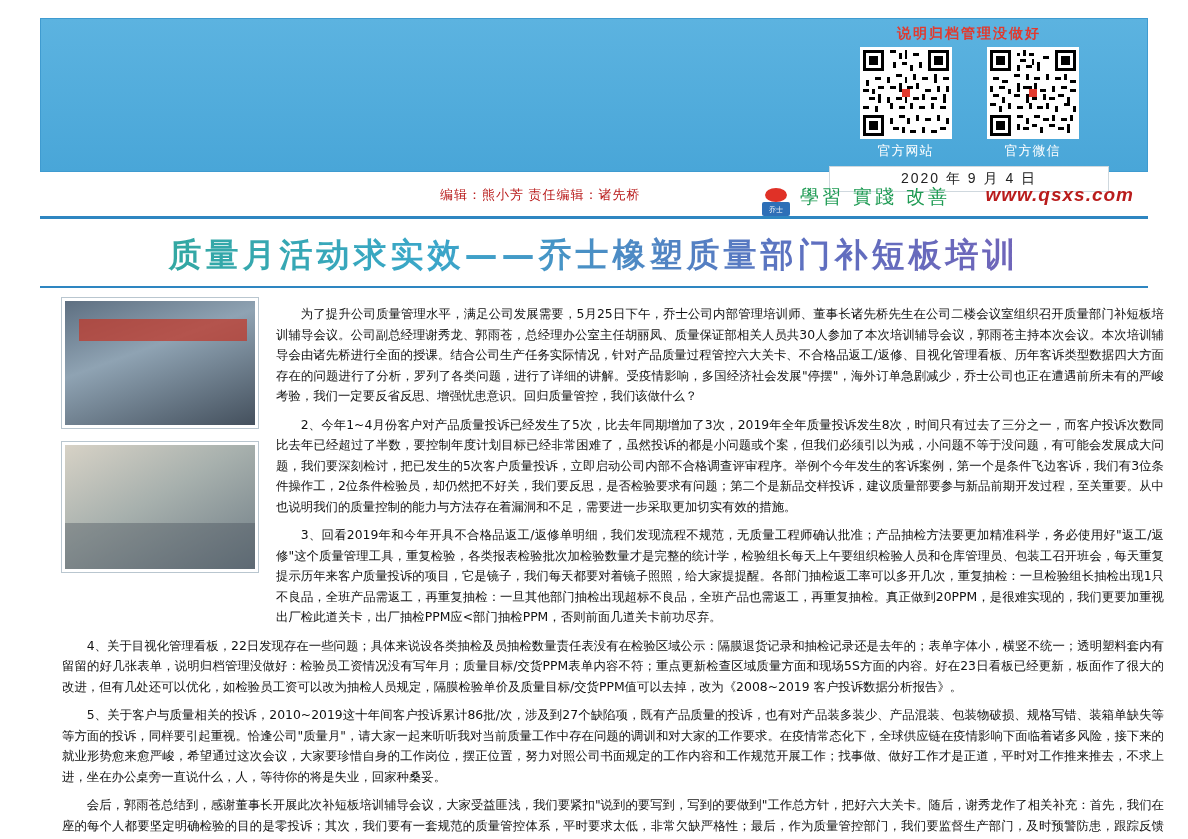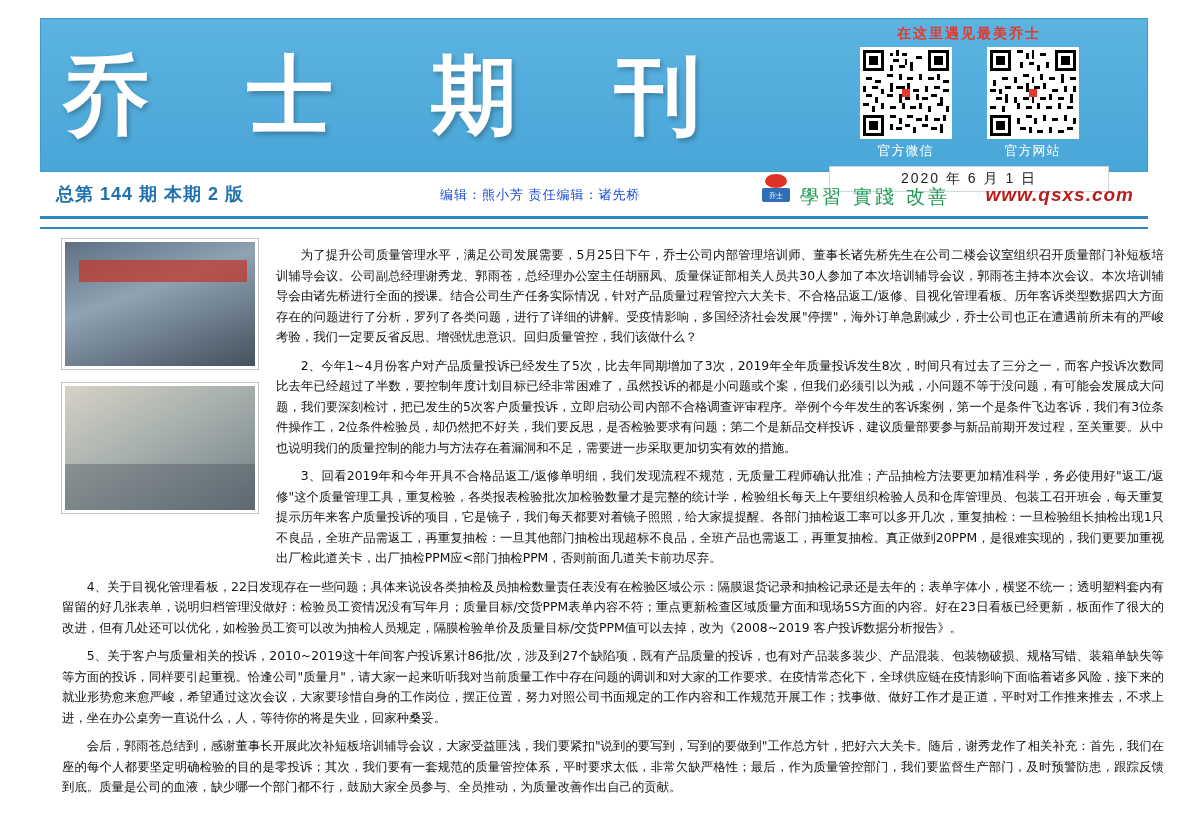--- a/index.html
+++ b/index.html
@@ -89,25 +89,25 @@
   .issue{
     position:absolute;left:16px;top:10px;
     color:#2072ad;
     font-size:18px;
     font-weight:bold;
     letter-spacing:1px;
   }
   .editors{
     position:absolute;left:400px;top:14px;
     font-size:13px;
-    color:#1d4ed8;
+    color:#b91c1c;
     letter-spacing:1px;
   }
   .logo-badge{
-    position:absolute;left:718px;top:0;
+    position:absolute;left:718px;top:14px;
     width:36px;height:34px;text-align:center;
   }
   .motto{
     position:absolute;left:760px;top:12px;
     color:#1f9b54;
     font-size:19px;
     font-weight:normal;
     letter-spacing:3px;
     font-family:"DejaVu Serif","Liberation Serif",serif;
   }
@@ -176,26 +176,103 @@
   }
   .article p{margin:8px 0 1px 0;text-indent:2em;}
   .article p.wide{margin-left:-214px;width:1102px;}
 </style>
 </head>
 <body>
 
 <div class="page">
 
   <div class="masthead">
-    <div class="masthead-title">乔 士 期 刊</div>
 
     <div class="masthead-right">
-      <div class="slogan">在这里遇见最美乔士</div>
+      <div class="slogan">说明归档管理没做好</div>
 
       <div class="qr-row">
+        <div class="qr-block">
+          <div class="qr-img">
+            <svg viewBox="0 0 29 29" width="86" height="86" shape-rendering="crispEdges">
+              <rect width="29" height="29" fill="#fff"></rect>
+              <g fill="#000">
+                <rect x="0" y="0" width="7" height="7"></rect>
+                  <rect x="1" y="1" width="5" height="5" fill="#fff"></rect>
+                  <rect x="2" y="2" width="3" height="3"></rect>
+                <rect x="22" y="0" width="7" height="7"></rect>
+                  <rect x="23" y="1" width="5" height="5" fill="#fff"></rect>
+                  <rect x="24" y="2" width="3" height="3"></rect>
+                <rect x="0" y="22" width="7" height="7"></rect>
+                  <rect x="1" y="23" width="5" height="5" fill="#fff"></rect>
+                  <rect x="2" y="24" width="3" height="3"></rect>
+                <rect x="9" y="0" width="2" height="1"></rect>
+                  <rect x="12" y="1" width="1" height="2"></rect>
+                  <rect x="14" y="0" width="1" height="3"></rect>
+                <rect x="17" y="1" width="2" height="1"></rect>
+                  <rect x="10" y="4" width="1" height="2"></rect>
+                  <rect x="13" y="4" width="2" height="1"></rect>
+                <rect x="16" y="5" width="1" height="2"></rect>
+                  <rect x="19" y="4" width="1" height="2"></rect>
+                  <rect x="8" y="9" width="1" height="2"></rect>
+                <rect x="11" y="8" width="2" height="1"></rect>
+                  <rect x="14" y="9" width="1" height="2"></rect>
+                  <rect x="17" y="8" width="1" height="2"></rect>
+                <rect x="20" y="9" width="2" height="1"></rect>
+                  <rect x="24" y="8" width="1" height="3"></rect>
+                  <rect x="27" y="9" width="2" height="1"></rect>
+                <rect x="1" y="10" width="1" height="2"></rect>
+                  <rect x="4" y="9" width="2" height="1"></rect>
+                  <rect x="0" y="13" width="2" height="1"></rect>
+                <rect x="3" y="13" width="1" height="2"></rect>
+                  <rect x="5" y="12" width="2" height="1"></rect>
+                  <rect x="9" y="12" width="2" height="1"></rect>
+                <rect x="12" y="11" width="1" height="3"></rect>
+                  <rect x="15" y="12" width="2" height="1"></rect>
+                  <rect x="18" y="11" width="1" height="2"></rect>
+                <rect x="21" y="13" width="2" height="1"></rect>
+                  <rect x="25" y="12" width="1" height="2"></rect>
+                  <rect x="28" y="12" width="1" height="2"></rect>
+                <rect x="2" y="16" width="2" height="1"></rect>
+                  <rect x="5" y="15" width="1" height="3"></rect>
+                  <rect x="8" y="16" width="1" height="2"></rect>
+                <rect x="11" y="16" width="2" height="1"></rect>
+                  <rect x="14" y="15" width="1" height="3"></rect>
+                  <rect x="17" y="16" width="2" height="1"></rect>
+                <rect x="20" y="15" width="1" height="2"></rect>
+                  <rect x="23" y="16" width="2" height="1"></rect>
+                  <rect x="27" y="15" width="1" height="3"></rect>
+                <rect x="0" y="19" width="2" height="1"></rect>
+                  <rect x="4" y="19" width="1" height="2"></rect>
+                  <rect x="9" y="18" width="1" height="2"></rect>
+                <rect x="12" y="19" width="2" height="1"></rect>
+                  <rect x="16" y="18" width="1" height="2"></rect>
+                  <rect x="19" y="19" width="2" height="1"></rect>
+                <rect x="23" y="18" width="1" height="2"></rect>
+                  <rect x="26" y="19" width="2" height="1"></rect>
+                <rect x="9" y="23" width="1" height="2"></rect>
+                  <rect x="12" y="22" width="2" height="1"></rect>
+                  <rect x="15" y="23" width="1" height="2"></rect>
+                <rect x="18" y="22" width="1" height="2"></rect>
+                  <rect x="21" y="23" width="2" height="1"></rect>
+                  <rect x="25" y="22" width="1" height="2"></rect>
+                <rect x="28" y="23" width="1" height="2"></rect>
+                  <rect x="10" y="26" width="2" height="1"></rect>
+                  <rect x="13" y="26" width="1" height="2"></rect>
+                <rect x="16" y="27" width="2" height="1"></rect>
+                  <rect x="20" y="26" width="1" height="2"></rect>
+                  <rect x="23" y="27" width="2" height="1"></rect>
+                <rect x="26" y="26" width="2" height="1"></rect>
+                <rect x="13" y="13" width="3" height="3" fill="#e23a2e"></rect>
+              </g>
+            </svg>
+          </div>
+          <div class="qr-caption">官方网站</div>
+        </div>
+
         <div class="qr-block">
           <div class="qr-img">
             <svg viewBox="0 0 29 29" width="86" height="86" shape-rendering="crispEdges">
               <rect width="29" height="29" fill="#fff"></rect>
               <g fill="#000">
                 <rect x="0" y="0" width="7" height="7"></rect>
                   <rect x="1" y="1" width="5" height="5" fill="#fff"></rect>
                   <rect x="2" y="2" width="3" height="3"></rect>
                 <rect x="22" y="0" width="7" height="7"></rect>
                   <rect x="23" y="1" width="5" height="5" fill="#fff"></rect>
@@ -263,118 +340,40 @@
                   <rect x="17" y="26" width="1" height="2"></rect>
                   <rect x="20" y="25" width="2" height="1"></rect>
                 <rect x="23" y="26" width="2" height="1"></rect>
                   <rect x="26" y="25" width="1" height="3"></rect>
                 <rect x="13" y="13" width="3" height="3" fill="#e23a2e"></rect>
               </g>
             </svg>
           </div>
           <div class="qr-caption">官方微信</div>
         </div>
-
-        <div class="qr-block">
-          <div class="qr-img">
-            <svg viewBox="0 0 29 29" width="86" height="86" shape-rendering="crispEdges">
-              <rect width="29" height="29" fill="#fff"></rect>
-              <g fill="#000">
-                <rect x="0" y="0" width="7" height="7"></rect>
-                  <rect x="1" y="1" width="5" height="5" fill="#fff"></rect>
-                  <rect x="2" y="2" width="3" height="3"></rect>
-                <rect x="22" y="0" width="7" height="7"></rect>
-                  <rect x="23" y="1" width="5" height="5" fill="#fff"></rect>
-                  <rect x="24" y="2" width="3" height="3"></rect>
-                <rect x="0" y="22" width="7" height="7"></rect>
-                  <rect x="1" y="23" width="5" height="5" fill="#fff"></rect>
-                  <rect x="2" y="24" width="3" height="3"></rect>
-                <rect x="9" y="0" width="2" height="1"></rect>
-                  <rect x="12" y="1" width="1" height="2"></rect>
-                  <rect x="14" y="0" width="1" height="3"></rect>
-                <rect x="17" y="1" width="2" height="1"></rect>
-                  <rect x="10" y="4" width="1" height="2"></rect>
-                  <rect x="13" y="4" width="2" height="1"></rect>
-                <rect x="16" y="5" width="1" height="2"></rect>
-                  <rect x="19" y="4" width="1" height="2"></rect>
-                  <rect x="8" y="9" width="1" height="2"></rect>
-                <rect x="11" y="8" width="2" height="1"></rect>
-                  <rect x="14" y="9" width="1" height="2"></rect>
-                  <rect x="17" y="8" width="1" height="2"></rect>
-                <rect x="20" y="9" width="2" height="1"></rect>
-                  <rect x="24" y="8" width="1" height="3"></rect>
-                  <rect x="27" y="9" width="2" height="1"></rect>
-                <rect x="1" y="10" width="1" height="2"></rect>
-                  <rect x="4" y="9" width="2" height="1"></rect>
-                  <rect x="0" y="13" width="2" height="1"></rect>
-                <rect x="3" y="13" width="1" height="2"></rect>
-                  <rect x="5" y="12" width="2" height="1"></rect>
-                  <rect x="9" y="12" width="2" height="1"></rect>
-                <rect x="12" y="11" width="1" height="3"></rect>
-                  <rect x="15" y="12" width="2" height="1"></rect>
-                  <rect x="18" y="11" width="1" height="2"></rect>
-                <rect x="21" y="13" width="2" height="1"></rect>
-                  <rect x="25" y="12" width="1" height="2"></rect>
-                  <rect x="28" y="12" width="1" height="2"></rect>
-                <rect x="2" y="16" width="2" height="1"></rect>
-                  <rect x="5" y="15" width="1" height="3"></rect>
-                  <rect x="8" y="16" width="1" height="2"></rect>
-                <rect x="11" y="16" width="2" height="1"></rect>
-                  <rect x="14" y="15" width="1" height="3"></rect>
-                  <rect x="17" y="16" width="2" height="1"></rect>
-                <rect x="20" y="15" width="1" height="2"></rect>
-                  <rect x="23" y="16" width="2" height="1"></rect>
-                  <rect x="27" y="15" width="1" height="3"></rect>
-                <rect x="0" y="19" width="2" height="1"></rect>
-                  <rect x="4" y="19" width="1" height="2"></rect>
-                  <rect x="9" y="18" width="1" height="2"></rect>
-                <rect x="12" y="19" width="2" height="1"></rect>
-                  <rect x="16" y="18" width="1" height="2"></rect>
-                  <rect x="19" y="19" width="2" height="1"></rect>
-                <rect x="23" y="18" width="1" height="2"></rect>
-                  <rect x="26" y="19" width="2" height="1"></rect>
-                <rect x="9" y="23" width="1" height="2"></rect>
-                  <rect x="12" y="22" width="2" height="1"></rect>
-                  <rect x="15" y="23" width="1" height="2"></rect>
-                <rect x="18" y="22" width="1" height="2"></rect>
-                  <rect x="21" y="23" width="2" height="1"></rect>
-                  <rect x="25" y="22" width="1" height="2"></rect>
-                <rect x="28" y="23" width="1" height="2"></rect>
-                  <rect x="10" y="26" width="2" height="1"></rect>
-                  <rect x="13" y="26" width="1" height="2"></rect>
-                <rect x="16" y="27" width="2" height="1"></rect>
-                  <rect x="20" y="26" width="1" height="2"></rect>
-                  <rect x="23" y="27" width="2" height="1"></rect>
-                <rect x="26" y="26" width="2" height="1"></rect>
-                <rect x="13" y="13" width="3" height="3" fill="#e23a2e"></rect>
-              </g>
-            </svg>
-          </div>
-          <div class="qr-caption">官方网站</div>
-        </div>
       </div>
 
-      <div class="date-box">2020 年 6 月 1 日</div>
+      <div class="date-box">2020 年 9 月 4 日</div>
     </div>
   </div>
 
   <div class="infobar">
-    <div class="issue">总第 144 期   本期 2 版</div>
     <div class="editors">编辑：熊小芳      责任编辑：诸先桥</div>
     <div class="logo-badge">
       <svg width="36" height="34" viewBox="0 0 36 34">
         <ellipse cx="18" cy="9" rx="11" ry="7" fill="#e03127"></ellipse>
         <rect x="4" y="16" width="28" height="14" rx="2" fill="#2e6fb7"></rect>
         <text x="18" y="26" font-size="7" fill="#fff" text-anchor="middle" font-family="DejaVu Sans">乔士</text>
       </svg>
     </div>
     <div class="motto">學習 實踐 改善</div>
     <div class="website">www.qsxs.com</div>
   </div>
 
+  <div class="headline">质量月活动求实效——乔士橡塑质量部门补短板培训</div>
   <div class="head-rule"></div>
 
   <div class="content">
 
     <div class="photos">
       <div class="photo photo-1"></div>
       <div class="photo photo-2"></div>
     </div>
 
     <div class="article">

